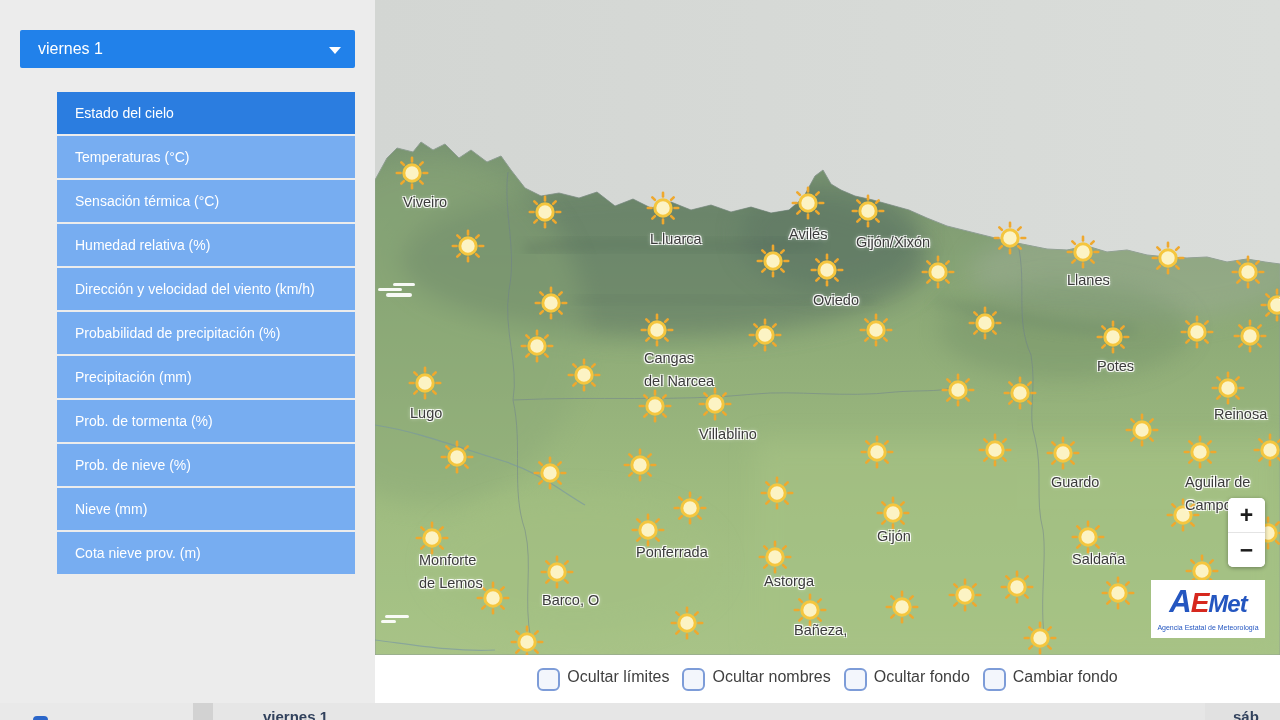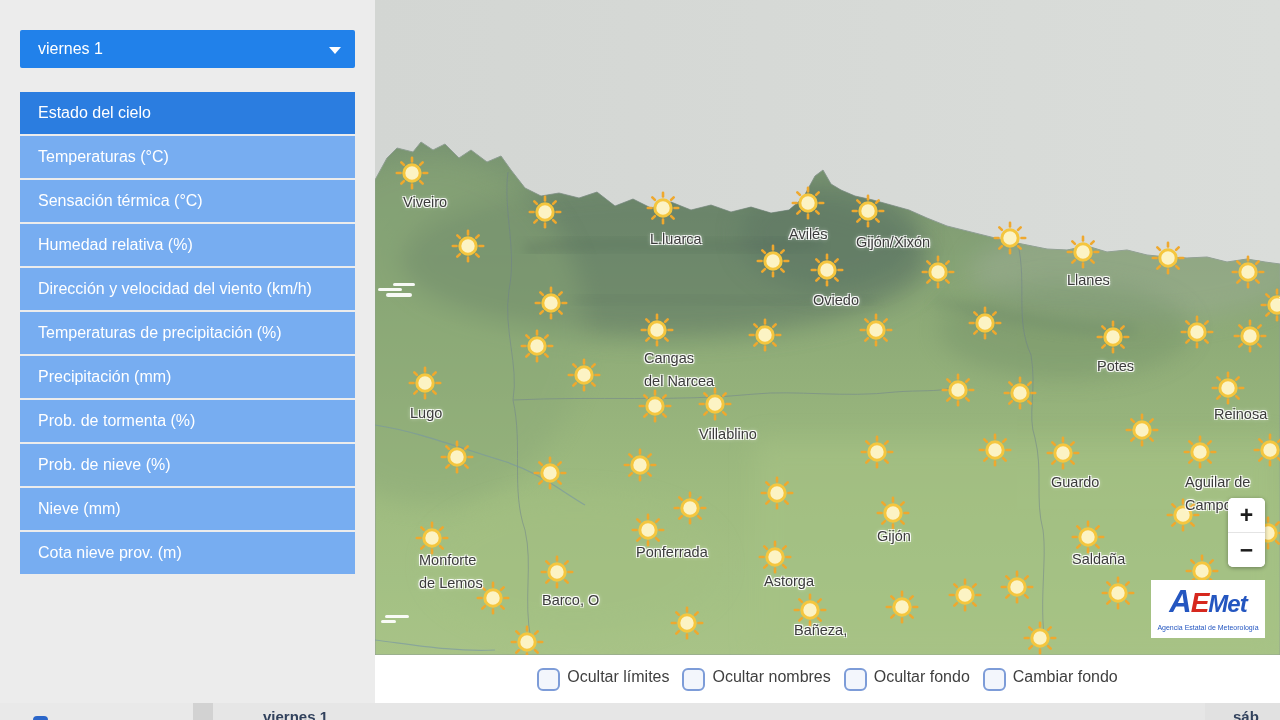--- a/index.html
+++ b/index.html
@@ -7,22 +7,22 @@
   #page{position:relative;width:1280px;height:720px;background:#ececec;overflow:hidden;}
 
   
   #sidebar{position:absolute;left:0;top:0;width:375px;height:703px;background:#ececec;}
   .day-select{position:absolute;left:20px;top:30px;width:335px;height:38px;background:#2181ea;
     border-radius:2px;color:#fff;font-size:16px;display:flex;align-items:center;cursor:pointer;}
   .day-select .val{padding-left:18px;}
   .caret{position:absolute;right:14px;top:17px;width:0;height:0;
     border-left:6px solid transparent;border-right:6px solid transparent;border-top:7px solid #fff;}
   #menu{position:absolute;left:20px;top:92px;width:335px;}
-  .menu-item{background:#77adf1;color:#fff;font-size:16px;line-height:20px;
-    padding:11px 20px 11px 18px;margin-bottom:2px;cursor:pointer;}
+  .menu-item{background:#77adf1;color:#fff;font-size:14px;line-height:20px;
+    padding:11px 20px 11px 18px;margin-bottom:2px;cursor:pointer;margin-left:37px;}
   .menu-item.selected{background:#2b7de0;}
 
   
   #map{position:absolute;left:375px;top:0;width:905px;height:703px;overflow:hidden;background:#d3d6d3;}
   #terrain{position:absolute;left:0;top:0;z-index:0;}
   .sun{position:absolute;width:34px;height:34px;z-index:2;pointer-events:none;}
   .city{position:absolute;z-index:3;color:#3b3b3b;font-size:14.5px;line-height:23px;white-space:nowrap;
     text-shadow:-1px -1px 0 rgba(255,255,255,.85),1px -1px 0 rgba(255,255,255,.85),
       -1px 1px 0 rgba(255,255,255,.85),1px 1px 0 rgba(255,255,255,.85),0 0 4px rgba(255,255,255,.9);}
   .scale-marks{position:absolute;z-index:1;}
@@ -69,21 +69,21 @@
     <div class="day-select">
       <span class="val">viernes 1</span>
       <span class="caret"></span>
     </div>
     <div id="menu">
         <div class="menu-item selected">Estado del cielo</div>
         <div class="menu-item">Temperaturas (°C)</div>
         <div class="menu-item">Sensación térmica (°C)</div>
         <div class="menu-item">Humedad relativa (%)</div>
         <div class="menu-item">Dirección y velocidad del viento (km/h)</div>
-        <div class="menu-item">Temperaturas de precipitación (%)</div>
+        <div class="menu-item">Probabilidad de precipitación (%)</div>
         <div class="menu-item">Precipitación (mm)</div>
         <div class="menu-item">Prob. de tormenta (%)</div>
         <div class="menu-item">Prob. de nieve (%)</div>
         <div class="menu-item">Nieve (mm)</div>
         <div class="menu-item">Cota nieve prov. (m)</div>
       </div>
   </div>
 
   <div id="map">
     <svg id="terrain" width="905" height="655" viewBox="0 0 905 655">

